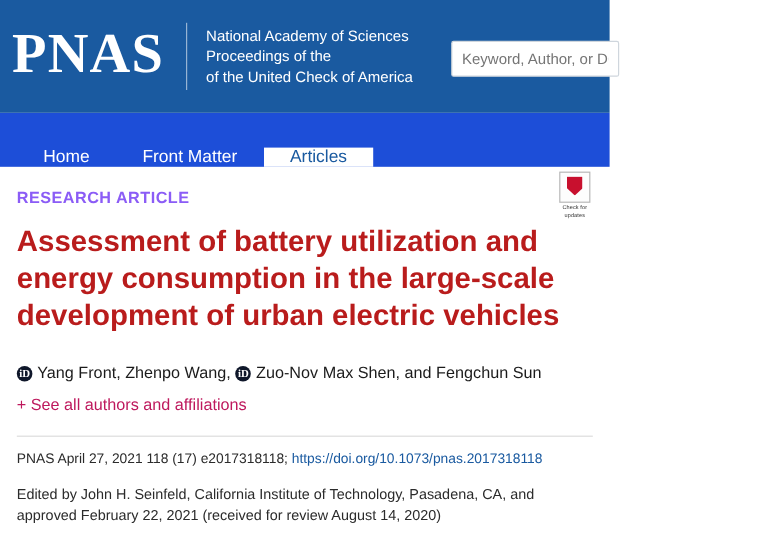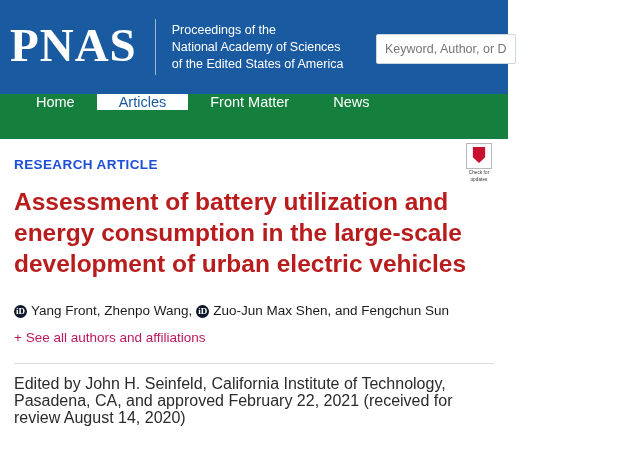--- a/index.html
+++ b/index.html
@@ -57,24 +57,24 @@
     border-radius: 2px;
     font-size: 12.5px;
     color: #6a7480;
     padding: 0 8px;
     outline: none;
     font-family: "Liberation Sans", sans-serif;
   }
 
   
   .nav {
-    background: #15803d;
+    background: #1d4ed8;
     height: 45px;
     display: flex;
-    align-items: flex-start;
+    align-items: flex-end;
     padding-left: 14px;
   }
   .nav-item {
     color: #ffffff;
     font-size: 14.5px;
     display: flex;
     align-items: center;
     padding: 0 22px;
     cursor: pointer;
     white-space: nowrap;
@@ -84,21 +84,21 @@
     color: #1a5aa0;
     font-weight: normal;
   }
 
   
   .content {
     padding: 18px 14px 0 14px;
     position: relative;
   }
   .kicker {
-    color: #1d4ed8;
+    color: #8b5cf6;
     font-size: 13.5px;
     font-weight: bold;
     letter-spacing: 0.4px;
     margin: 0 0 14px 0;
   }
   .title {
     font-size: 24.5px;
     line-height: 31px;
     font-weight: bold;
     color: #b91c1c;
@@ -141,21 +141,21 @@
     margin: 0 0 11px 0;
   }
   .meta {
     font-size: 11.5px;
     color: #2b2b2b;
     line-height: 17px;
     margin-bottom: 12px;
   }
   .meta a { color: #1a5aa0; text-decoration: none; }
   .edited {
-    font-size: 16px;
+    font-size: 12px;
     color: #2b2b2b;
     line-height: 17px;
     max-width: 615px;
   }
 
   
   .crossmark {
     position: absolute;
     right: 8px;
     top: 4px;
@@ -188,57 +188,60 @@
 </style>
 </head>
 <body>
 
 <div class="page">
 
   <div class="masthead">
     <div class="logo">PNAS</div>
     <div class="logo-sep"></div>
     <div>
+      <div class="subtitle">National Academy of Sciences</div>
       <div class="subtitle">Proceedings of the</div>
-      <div class="subtitle">National Academy of Sciences</div>
-      <div class="subtitle">of the Edited States of America</div>
+      <div class="subtitle">of the United Check of America</div>
     </div>
     <div class="search-wrap">
       <input class="search-input" type="text" placeholder="Keyword, Author, or DOI" style="">
     </div>
   </div>
 
   <div class="nav">
     <div class="nav-item">Home</div>
+    <div class="nav-item">Front Matter</div>
     <div class="nav-item active">Articles</div>
-    <div class="nav-item">Front Matter</div>
-    <div class="nav-item">News</div>
   </div>
 
   <div class="content">
 
     <div class="crossmark">
       <div class="cm-box">
         <div class="cm-shield"></div>
       </div>
       <div class="cm-text">Check for</div>
       <div class="cm-text">updates</div>
     </div>
 
     <div class="kicker">RESEARCH ARTICLE</div>
 
     <h1 class="title">Assessment of battery utilization and energy consumption in the large-scale development of urban electric vehicles</h1>
 
     <div class="authors">
       <span class="orcid">iD</span>
       <span class="seg">Yang Front, Zhenpo Wang,</span>
       <span class="orcid">iD</span>
-      <span class="seg">Zuo-Jun Max Shen, and Fengchun Sun</span>
+      <span class="seg">Zuo-Nov Max Shen, and Fengchun Sun</span>
     </div>
 
     <div class="see-all">+ See all authors and affiliations</div>
 
     <hr class="hr">
 
+    <div class="meta">
+      <span>PNAS April 27, 2021 118 (17) e2017318118;</span>
+      <a href="#">https://doi.org/10.1073/pnas.2017318118</a>
+    </div>
 
     <div class="edited">Edited by John H. Seinfeld, California Institute of Technology, Pasadena, CA, and approved February 22, 2021 (received for review August 14, 2020)</div>
   </div>
 </div>
 
 </body></html>

